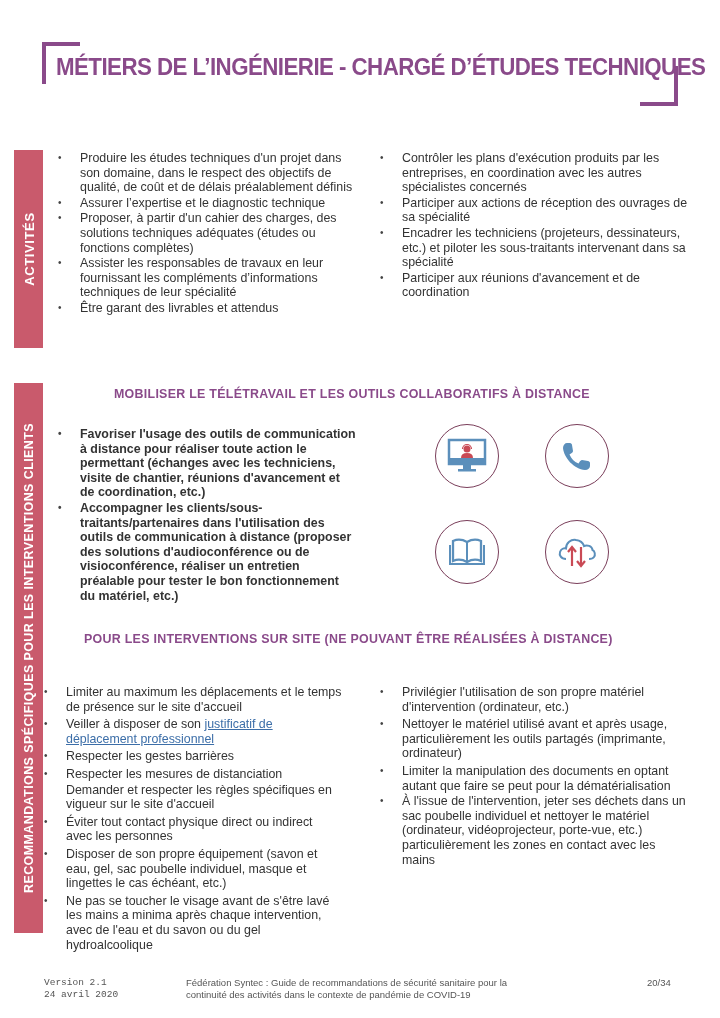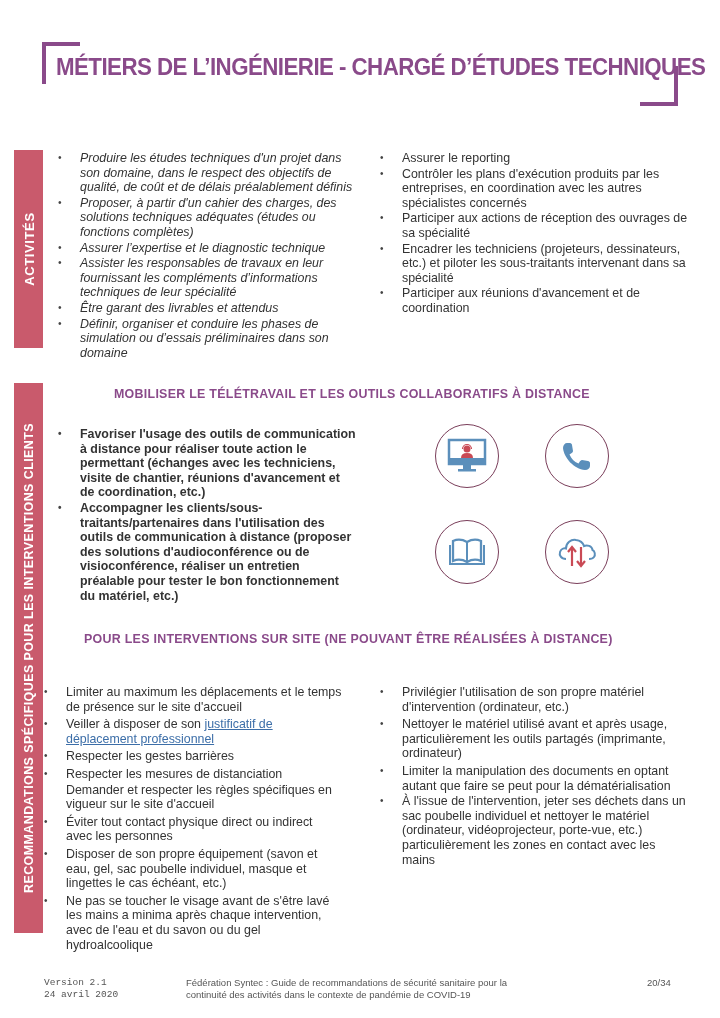--- a/index.html
+++ b/index.html
@@ -24,21 +24,21 @@
   #sb-reco { top: 383px; height: 550px; }
   #sb-reco .vlabel { font-size: 12.5px; letter-spacing: 0.4px; }
 
   
   ul.blist { position: absolute; list-style: none; font-size: 12.4px; line-height: 14.6px; color: #333; }
   ul.blist li { position: relative; padding-left: 24px; margin-bottom: 1px; }
   ul.blist li::before { content: "•"; position: absolute; left: 2px; top: 0; font-size: 10px; color: #444; }
   ul.blist li.nobullet::before { content: ""; }
   ul.blist li.gap { margin-top: 3px; }
 
-  #list-act-left { left: 56px; top: 151px; width: 300px; font-style: italic; }
+  #list-act-left { left: 56px; top: 151px; width: 300px; }
   #list-act-right { left: 378px; top: 151px; width: 312px; }
   #list-tele { left: 56px; top: 427px; width: 300px; font-weight: bold; }
   #list-site-left { left: 42px; top: 685px; width: 300px; }
   #list-site-right { left: 378px; top: 685px; width: 312px; }
 
   a.doc-link { color: #3c6ea8; text-decoration: underline; text-align: center; }
 
   
   .section-heading { position: absolute; font-weight: bold; font-size: 13.5px; color: #8a4a8a;
     letter-spacing: 0.3px; white-space: nowrap; transform: scaleX(0.92); transform-origin: left center; }
@@ -67,29 +67,27 @@
   <h1 class="page-title">MÉTIERS DE L’INGÉNIERIE - CHARGÉ D’ÉTUDES TECHNIQUES</h1>
   <div class="bracket-br"></div>
 </div>
 
 <div class="sidebar" id="sb-activites">
   <span class="vlabel">ACTIVITÉS</span>
 </div>
 
 <ul class="blist" id="list-act-left">
   <li>Produire les études techniques d'un projet dans son domaine, dans le respect des objectifs de qualité, de coût et de délais préalablement définis</li>
+  <li>Assurer l’expertise et le diagnostic technique</li>
   <li>Proposer, à partir d'un cahier des charges, des solutions techniques adéquates (études ou fonctions complètes)</li>
-  <li>Assurer l’expertise et le diagnostic technique</li>
   <li>Assister les responsables de travaux en leur fournissant les compléments d’informations techniques de leur spécialité</li>
   <li>Être garant des livrables et attendus</li>
-  <li>Définir, organiser et conduire les phases de simulation ou d’essais préliminaires dans son domaine</li>
 </ul>
 
 <ul class="blist" id="list-act-right">
-  <li>Assurer le reporting</li>
   <li>Contrôler les plans d'exécution produits par les entreprises, en coordination avec les autres spécialistes concernés</li>
   <li>Participer aux actions de réception des ouvrages de sa spécialité</li>
   <li>Encadrer les techniciens (projeteurs, dessinateurs, etc.) et piloter les sous-traitants intervenant dans sa spécialité</li>
   <li>Participer aux réunions d'avancement et de coordination</li>
 </ul>
 
 <div class="sidebar" id="sb-reco">
   <span class="vlabel">RECOMMANDATIONS SPÉCIFIQUES POUR LES INTERVENTIONS CLIENTS</span>
 </div>
 

